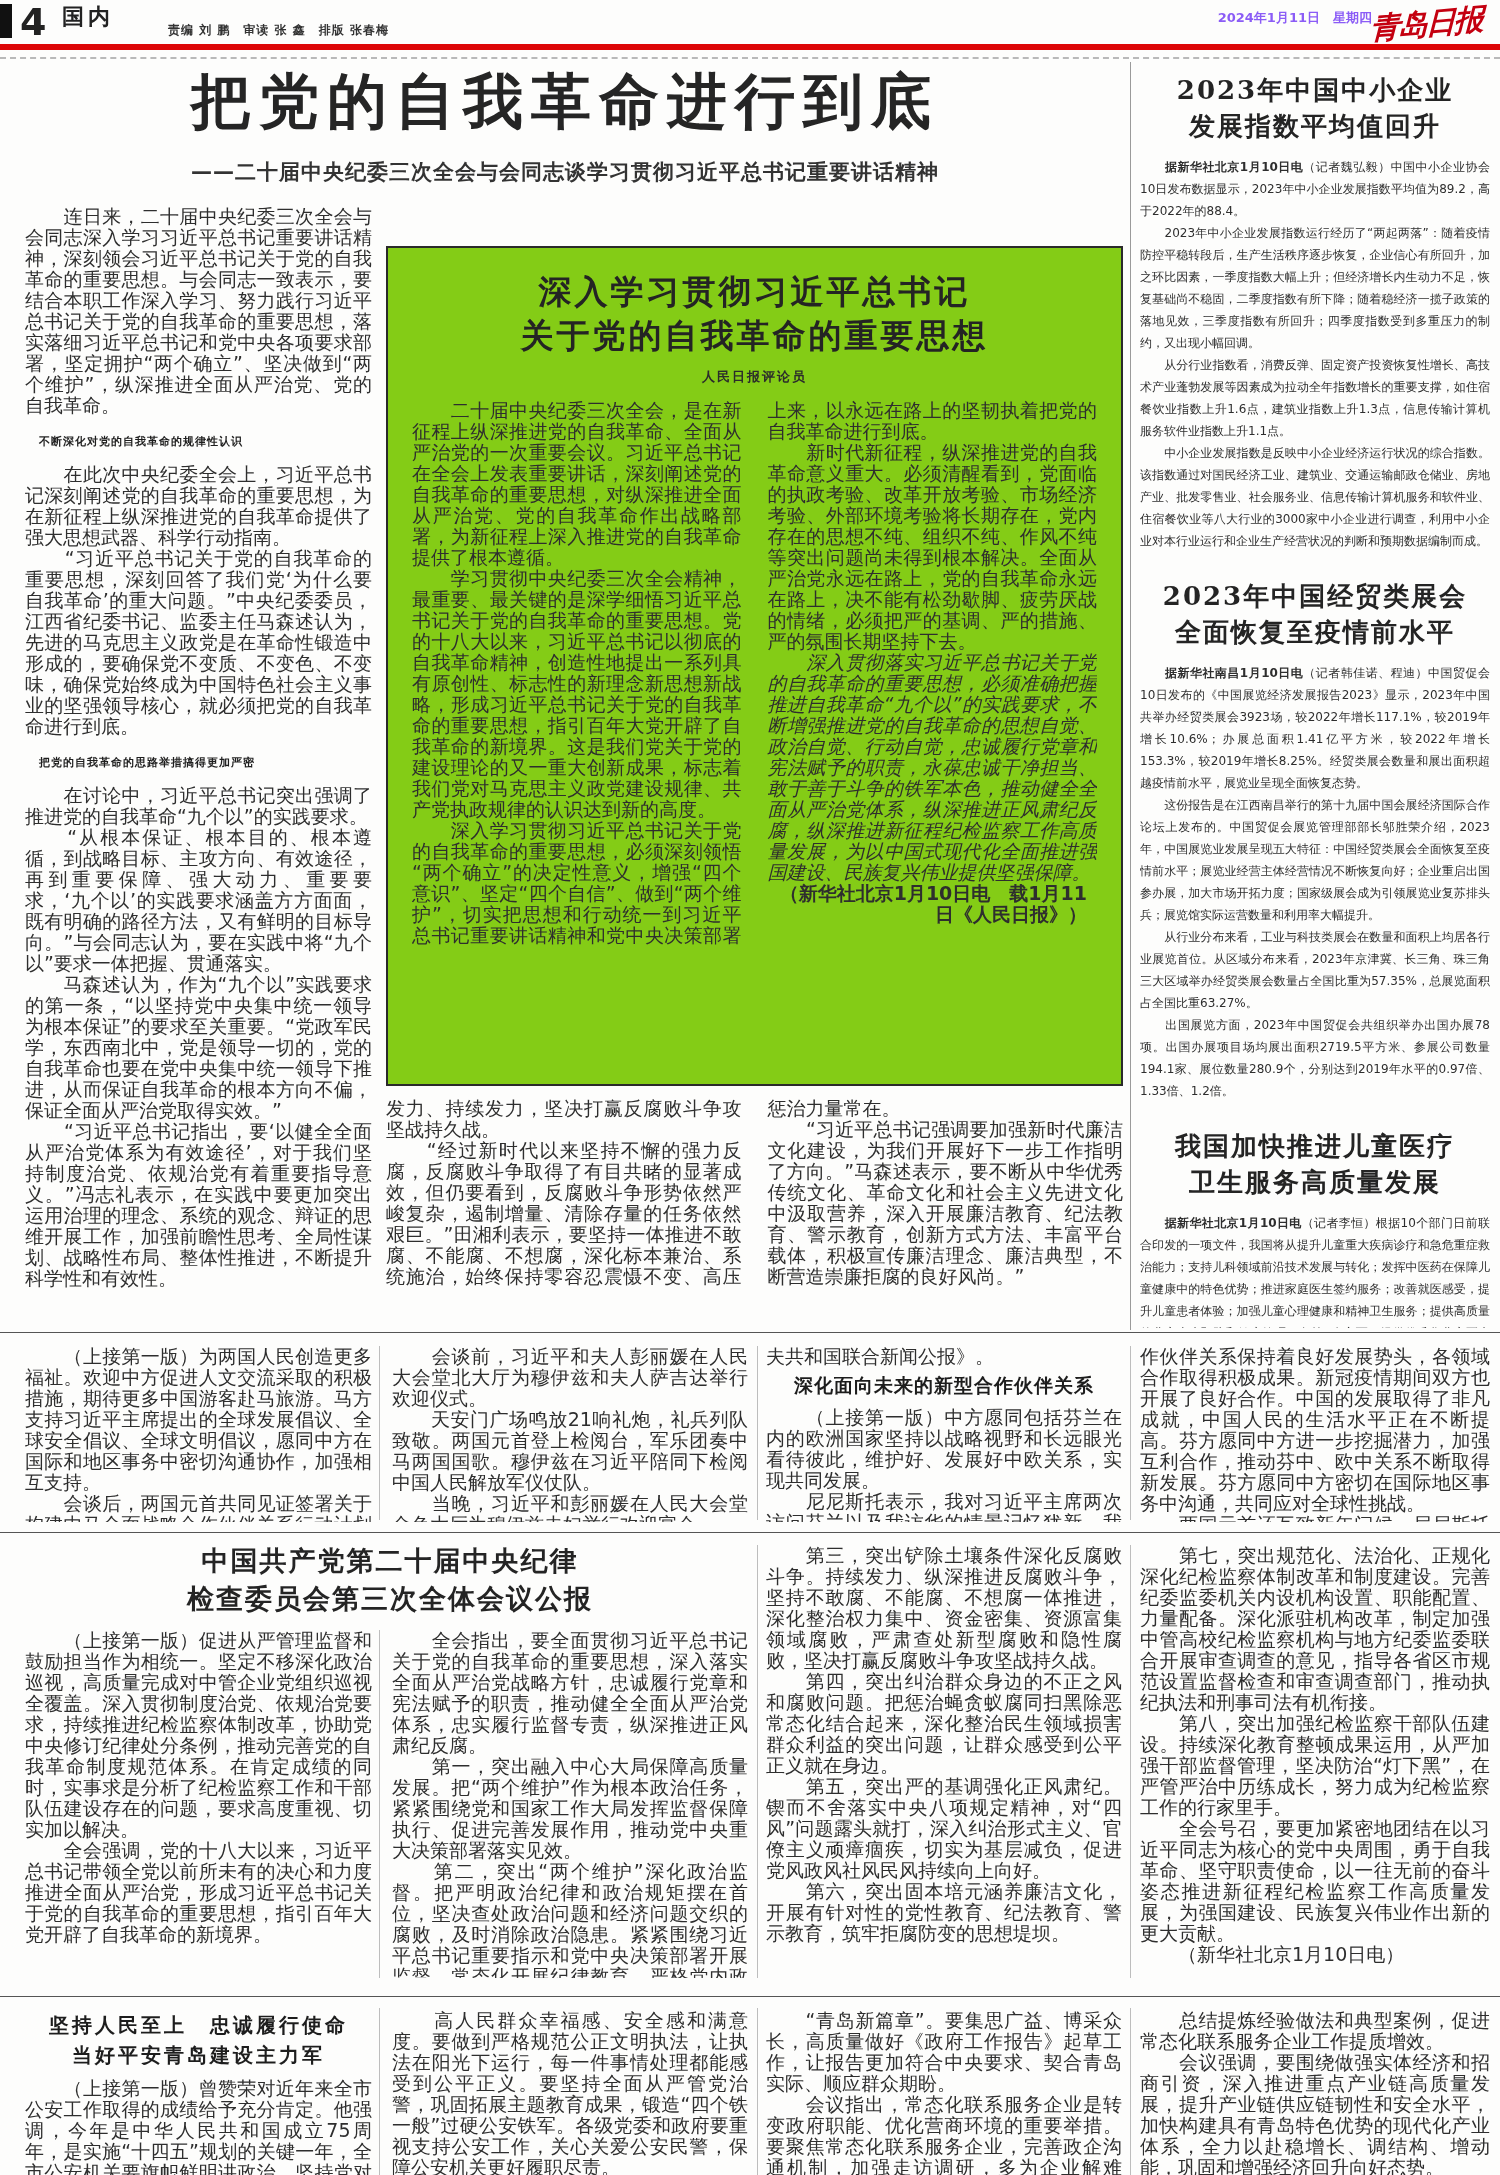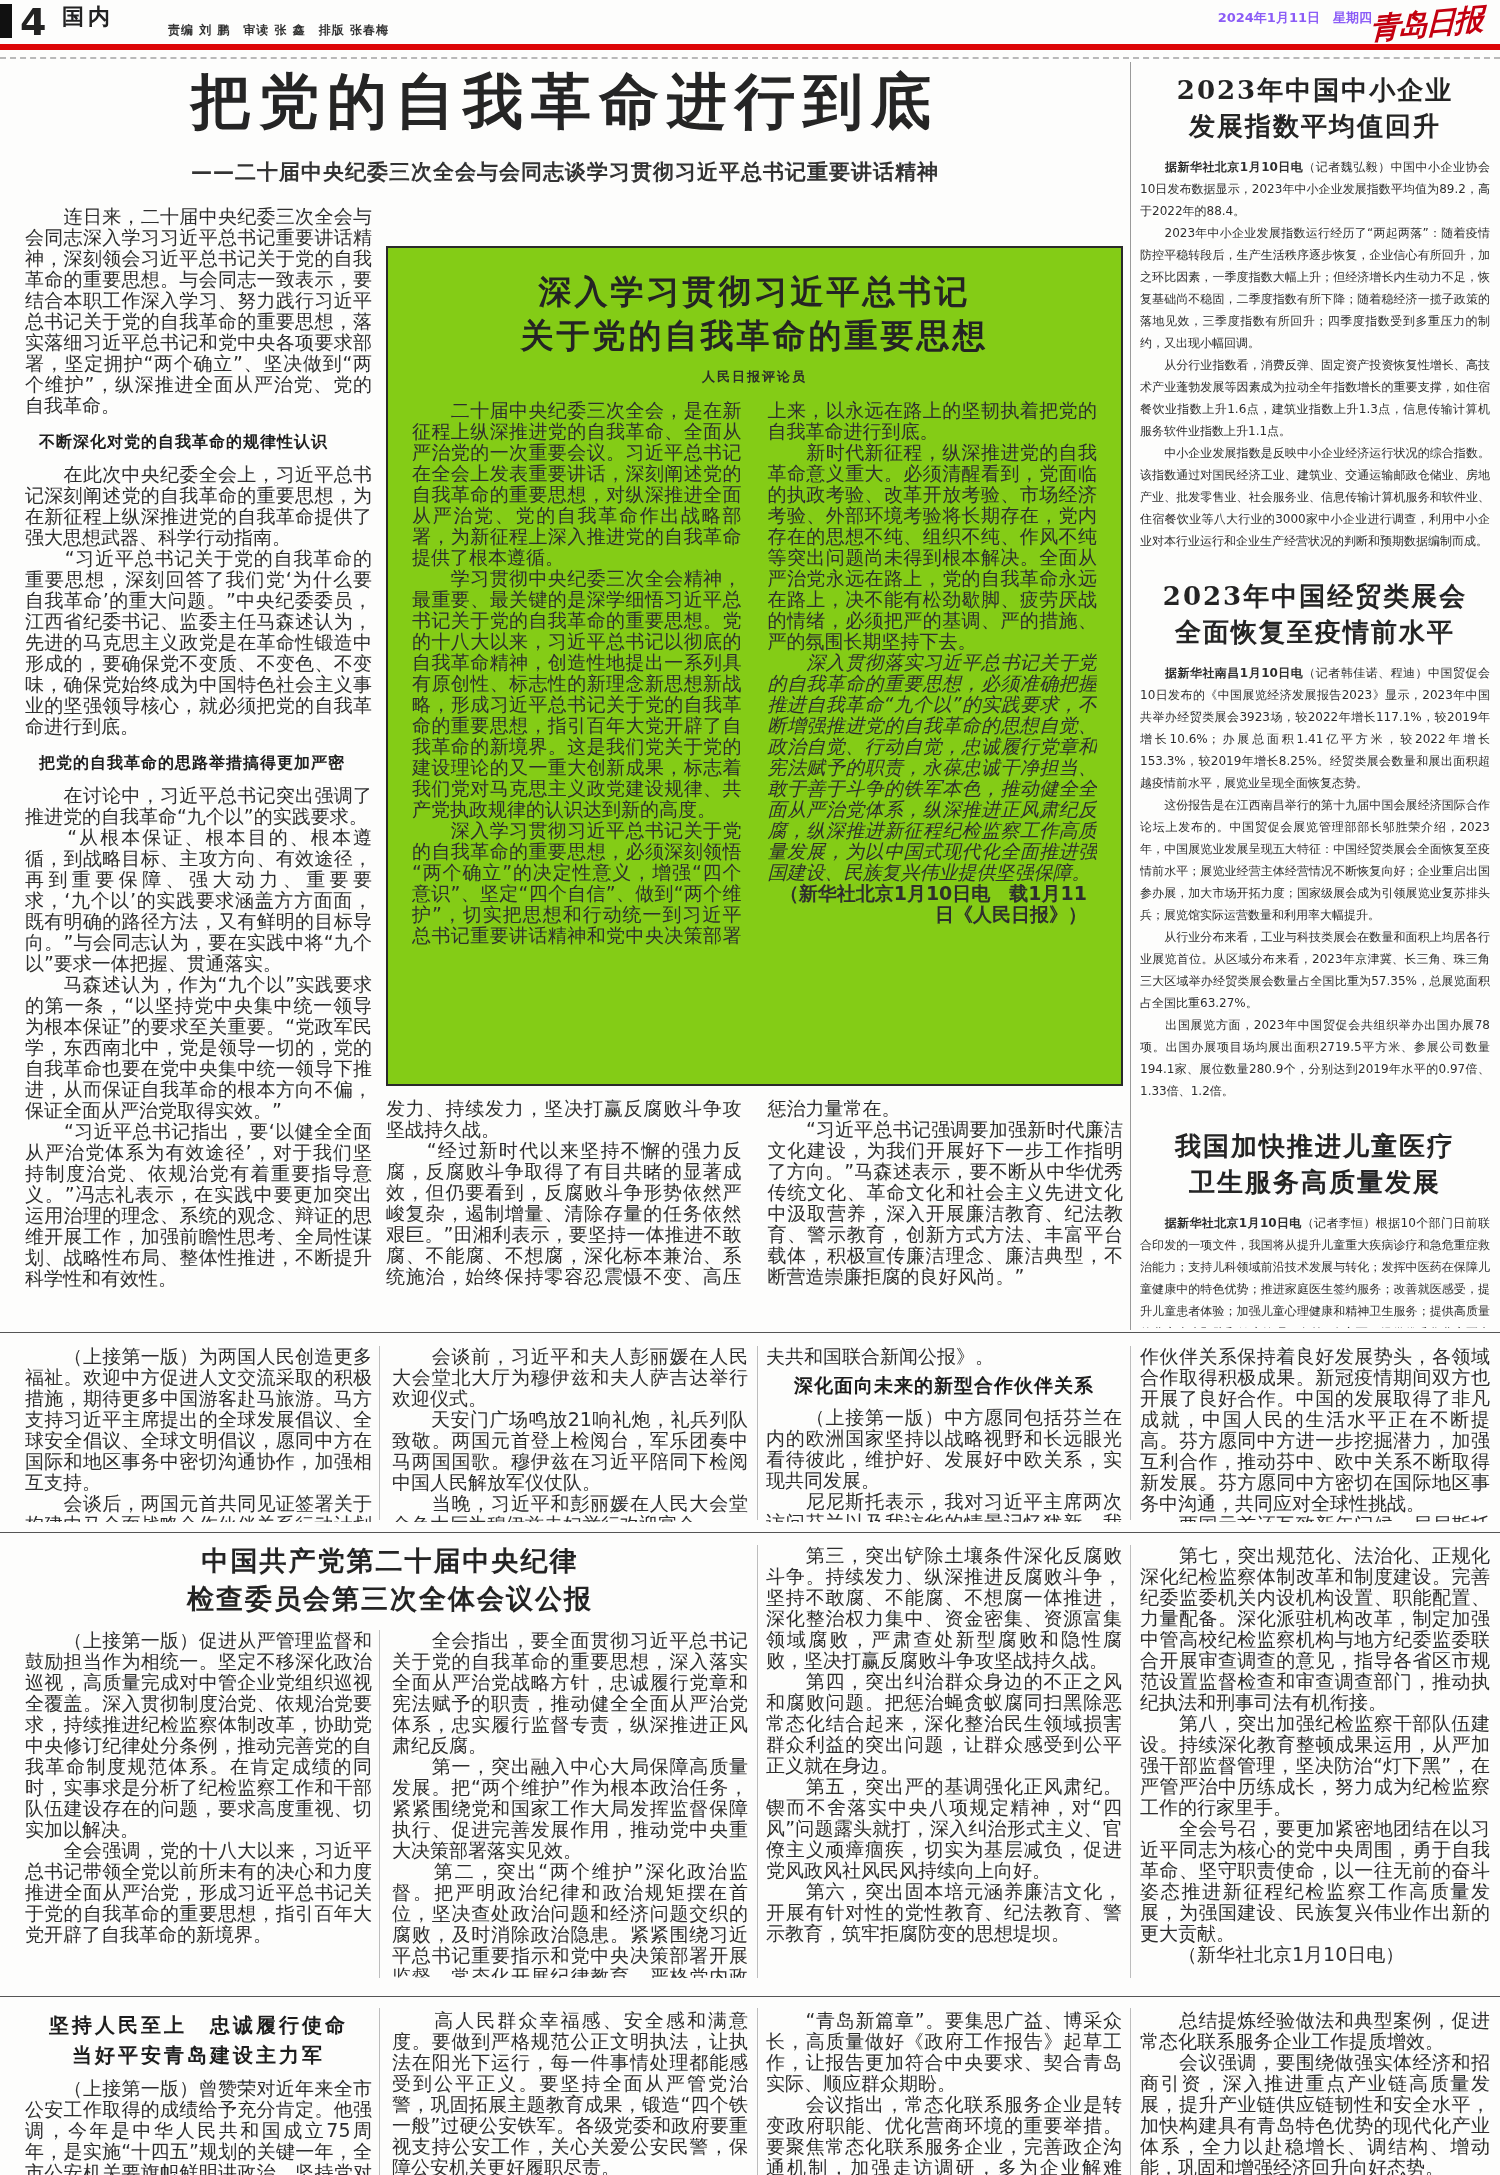--- a/index.html
+++ b/index.html
@@ -21,21 +21,21 @@
   .t{white-space:pre-wrap;text-align:justify;font-size:19px;line-height:21px;color:#2e2e2e;}
   .col{position:absolute;overflow:hidden;}
   .vr{position:absolute;width:1px;background:#9a9a9a;}
   .hr{position:absolute;height:1px;background:#555;}
   
   .lead-title{position:absolute;left:25px;top:62px;width:1080px;text-align:center;
       font-family:"DejaVu Serif","Liberation Serif",serif;font-size:60px;font-weight:900;
       color:#252525;letter-spacing:8px;}
   .lead-sub{position:absolute;left:10px;top:158px;width:1110px;text-align:center;
       font-size:21px;font-weight:600;color:#333;letter-spacing:1px;}
-  .subhead{font-size:16px;font-weight:bold;color:#1e1e1e;margin:14px 0 10px 14px;line-height:24px;letter-spacing:1px;}
+  .subhead{font-size:11px;font-weight:bold;color:#1e1e1e;margin:14px 0 10px 14px;line-height:24px;letter-spacing:1px;}
   
   .box{position:absolute;left:386px;top:246px;width:737px;height:840px;border:2px solid #2a2a2a;
        box-sizing:border-box;padding:22px 24px 0 24px;background:#84cc16;}
   .box-t1{font-family:"DejaVu Serif","Liberation Serif",serif;font-size:33px;font-weight:900;
           text-align:center;letter-spacing:3px;color:#242424;line-height:44px;}
   .box-by{text-align:center;font-size:13px;font-weight:bold;margin:10px 0 14px 0;letter-spacing:2px;}
   .box-body{columns:2;column-gap:26px;height:688px;overflow:hidden;}
   .kai{font-style:italic;}
   .credit{font-weight:bold;text-align:right;padding-right:10px;}
   .byline{font-weight:bold;text-align:right;padding-right:36px;white-space:pre-wrap;font-size:13.5px;line-height:22px;}

